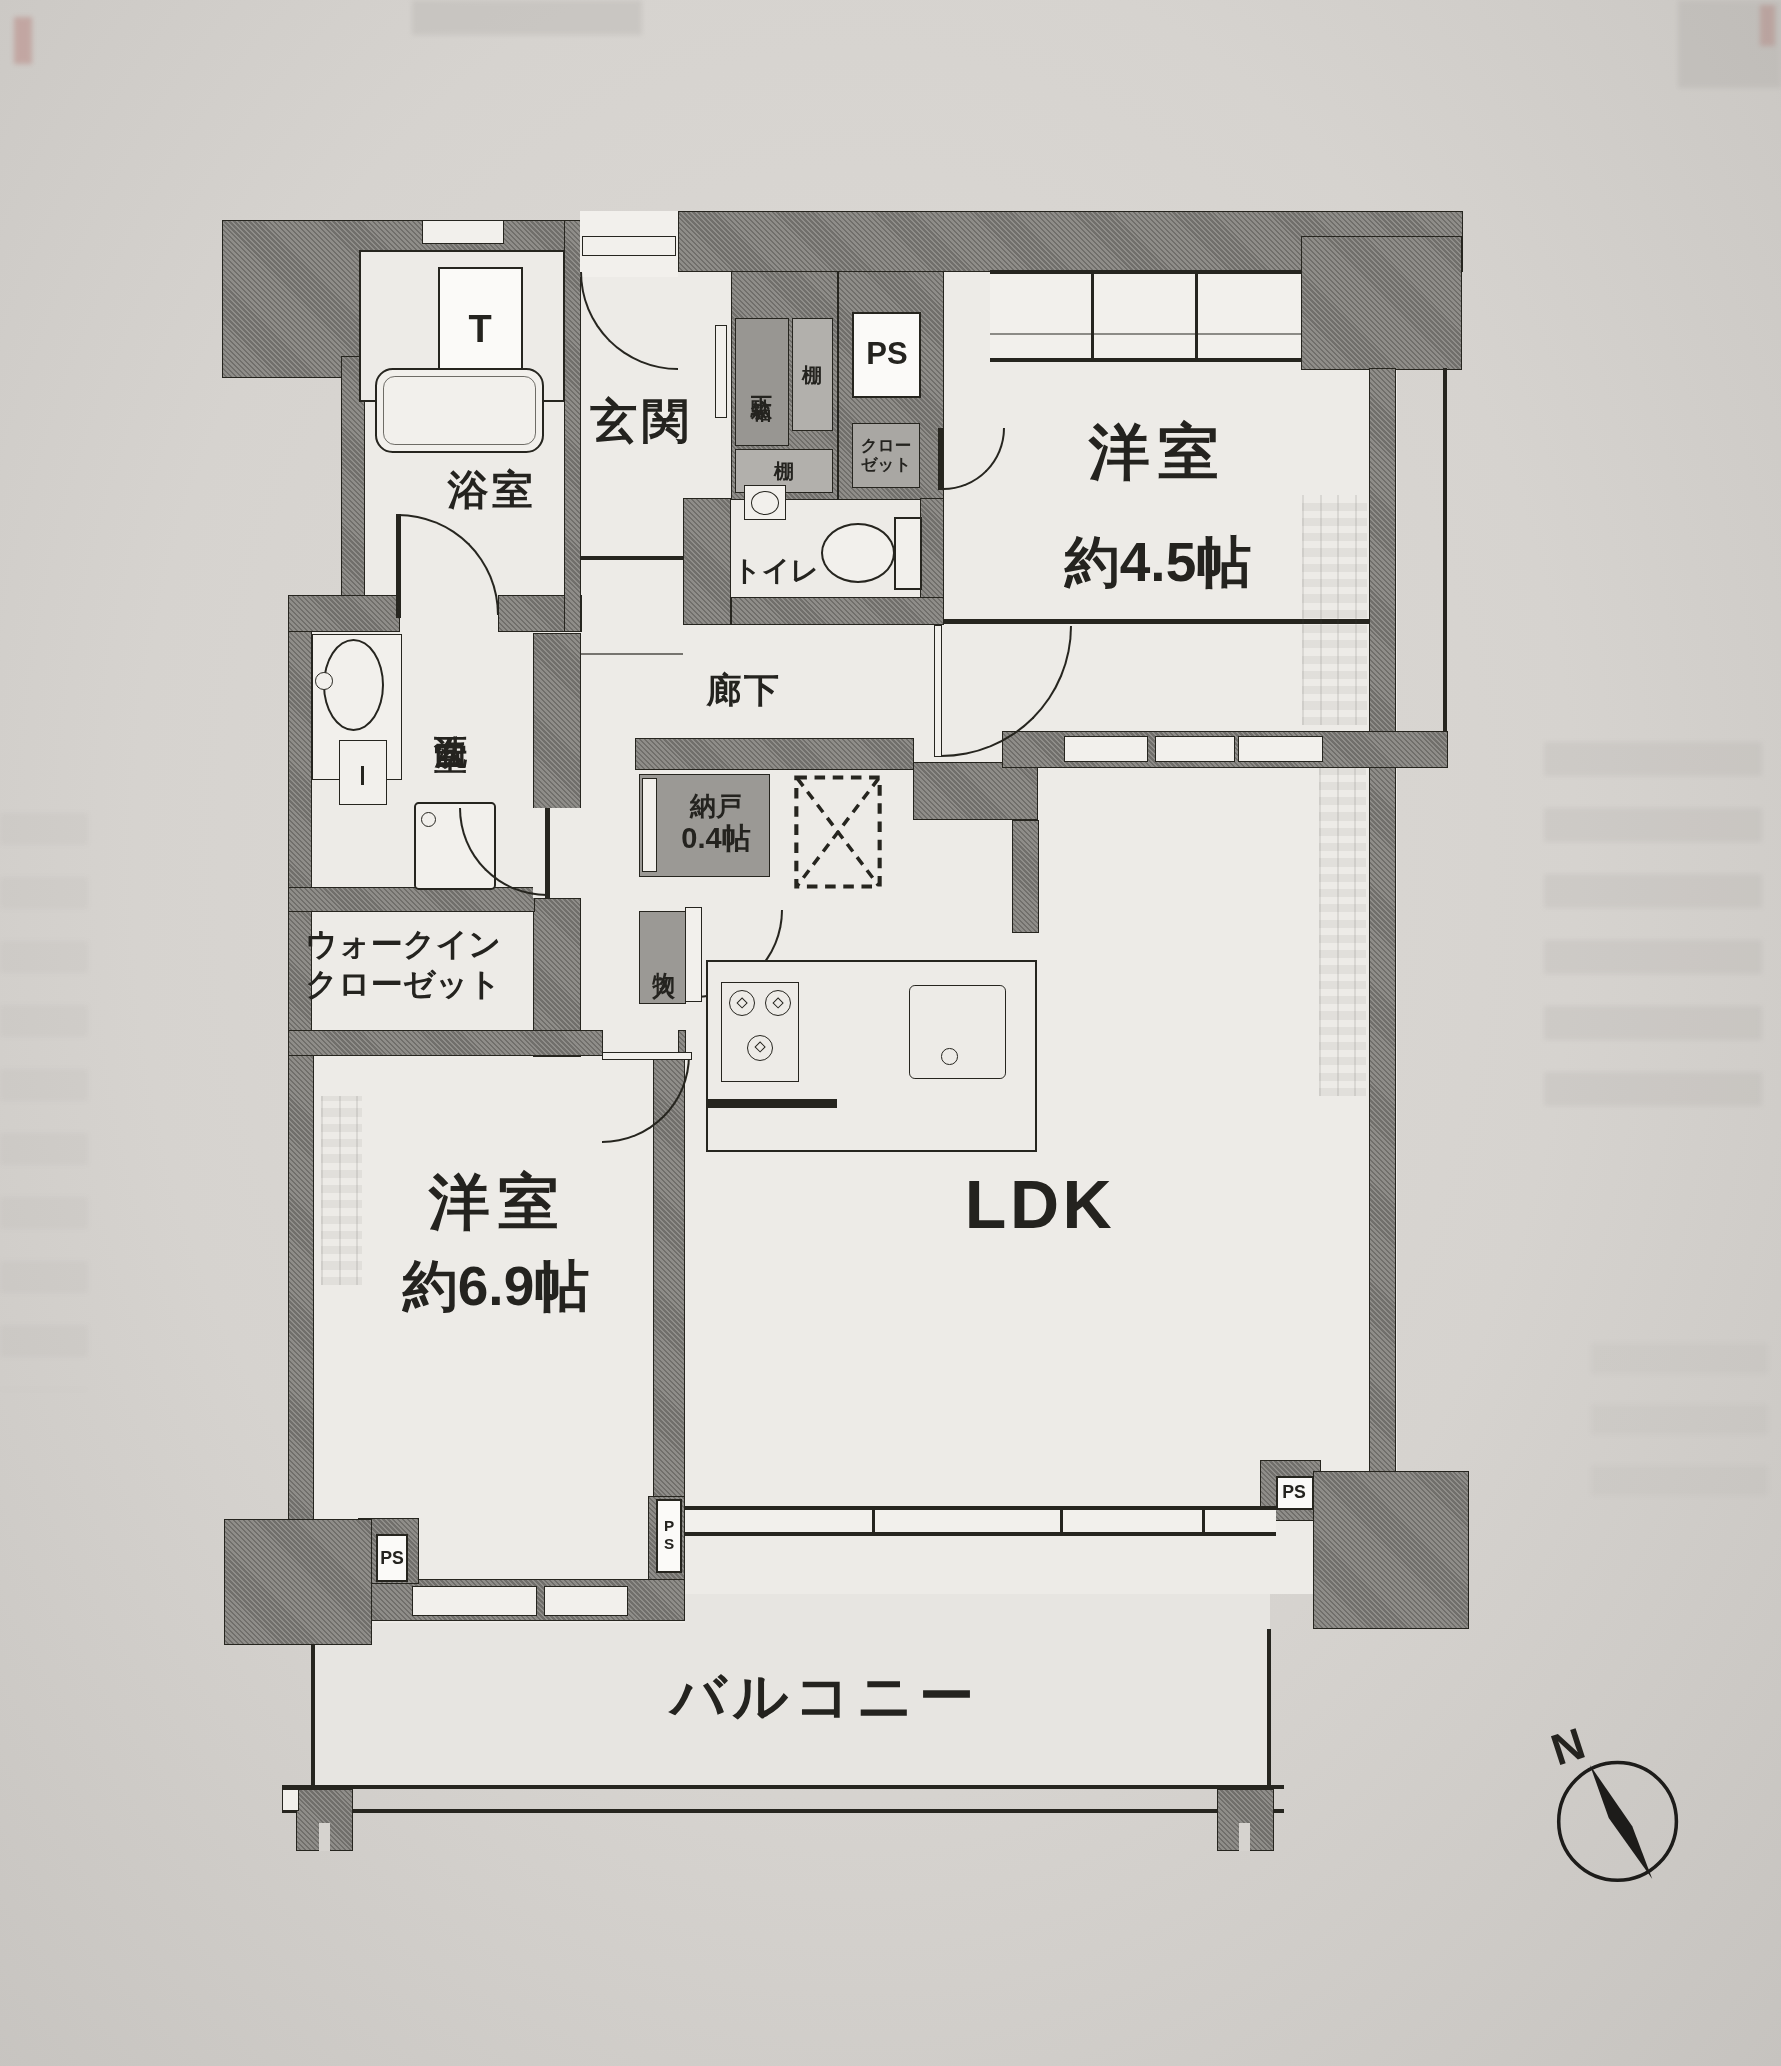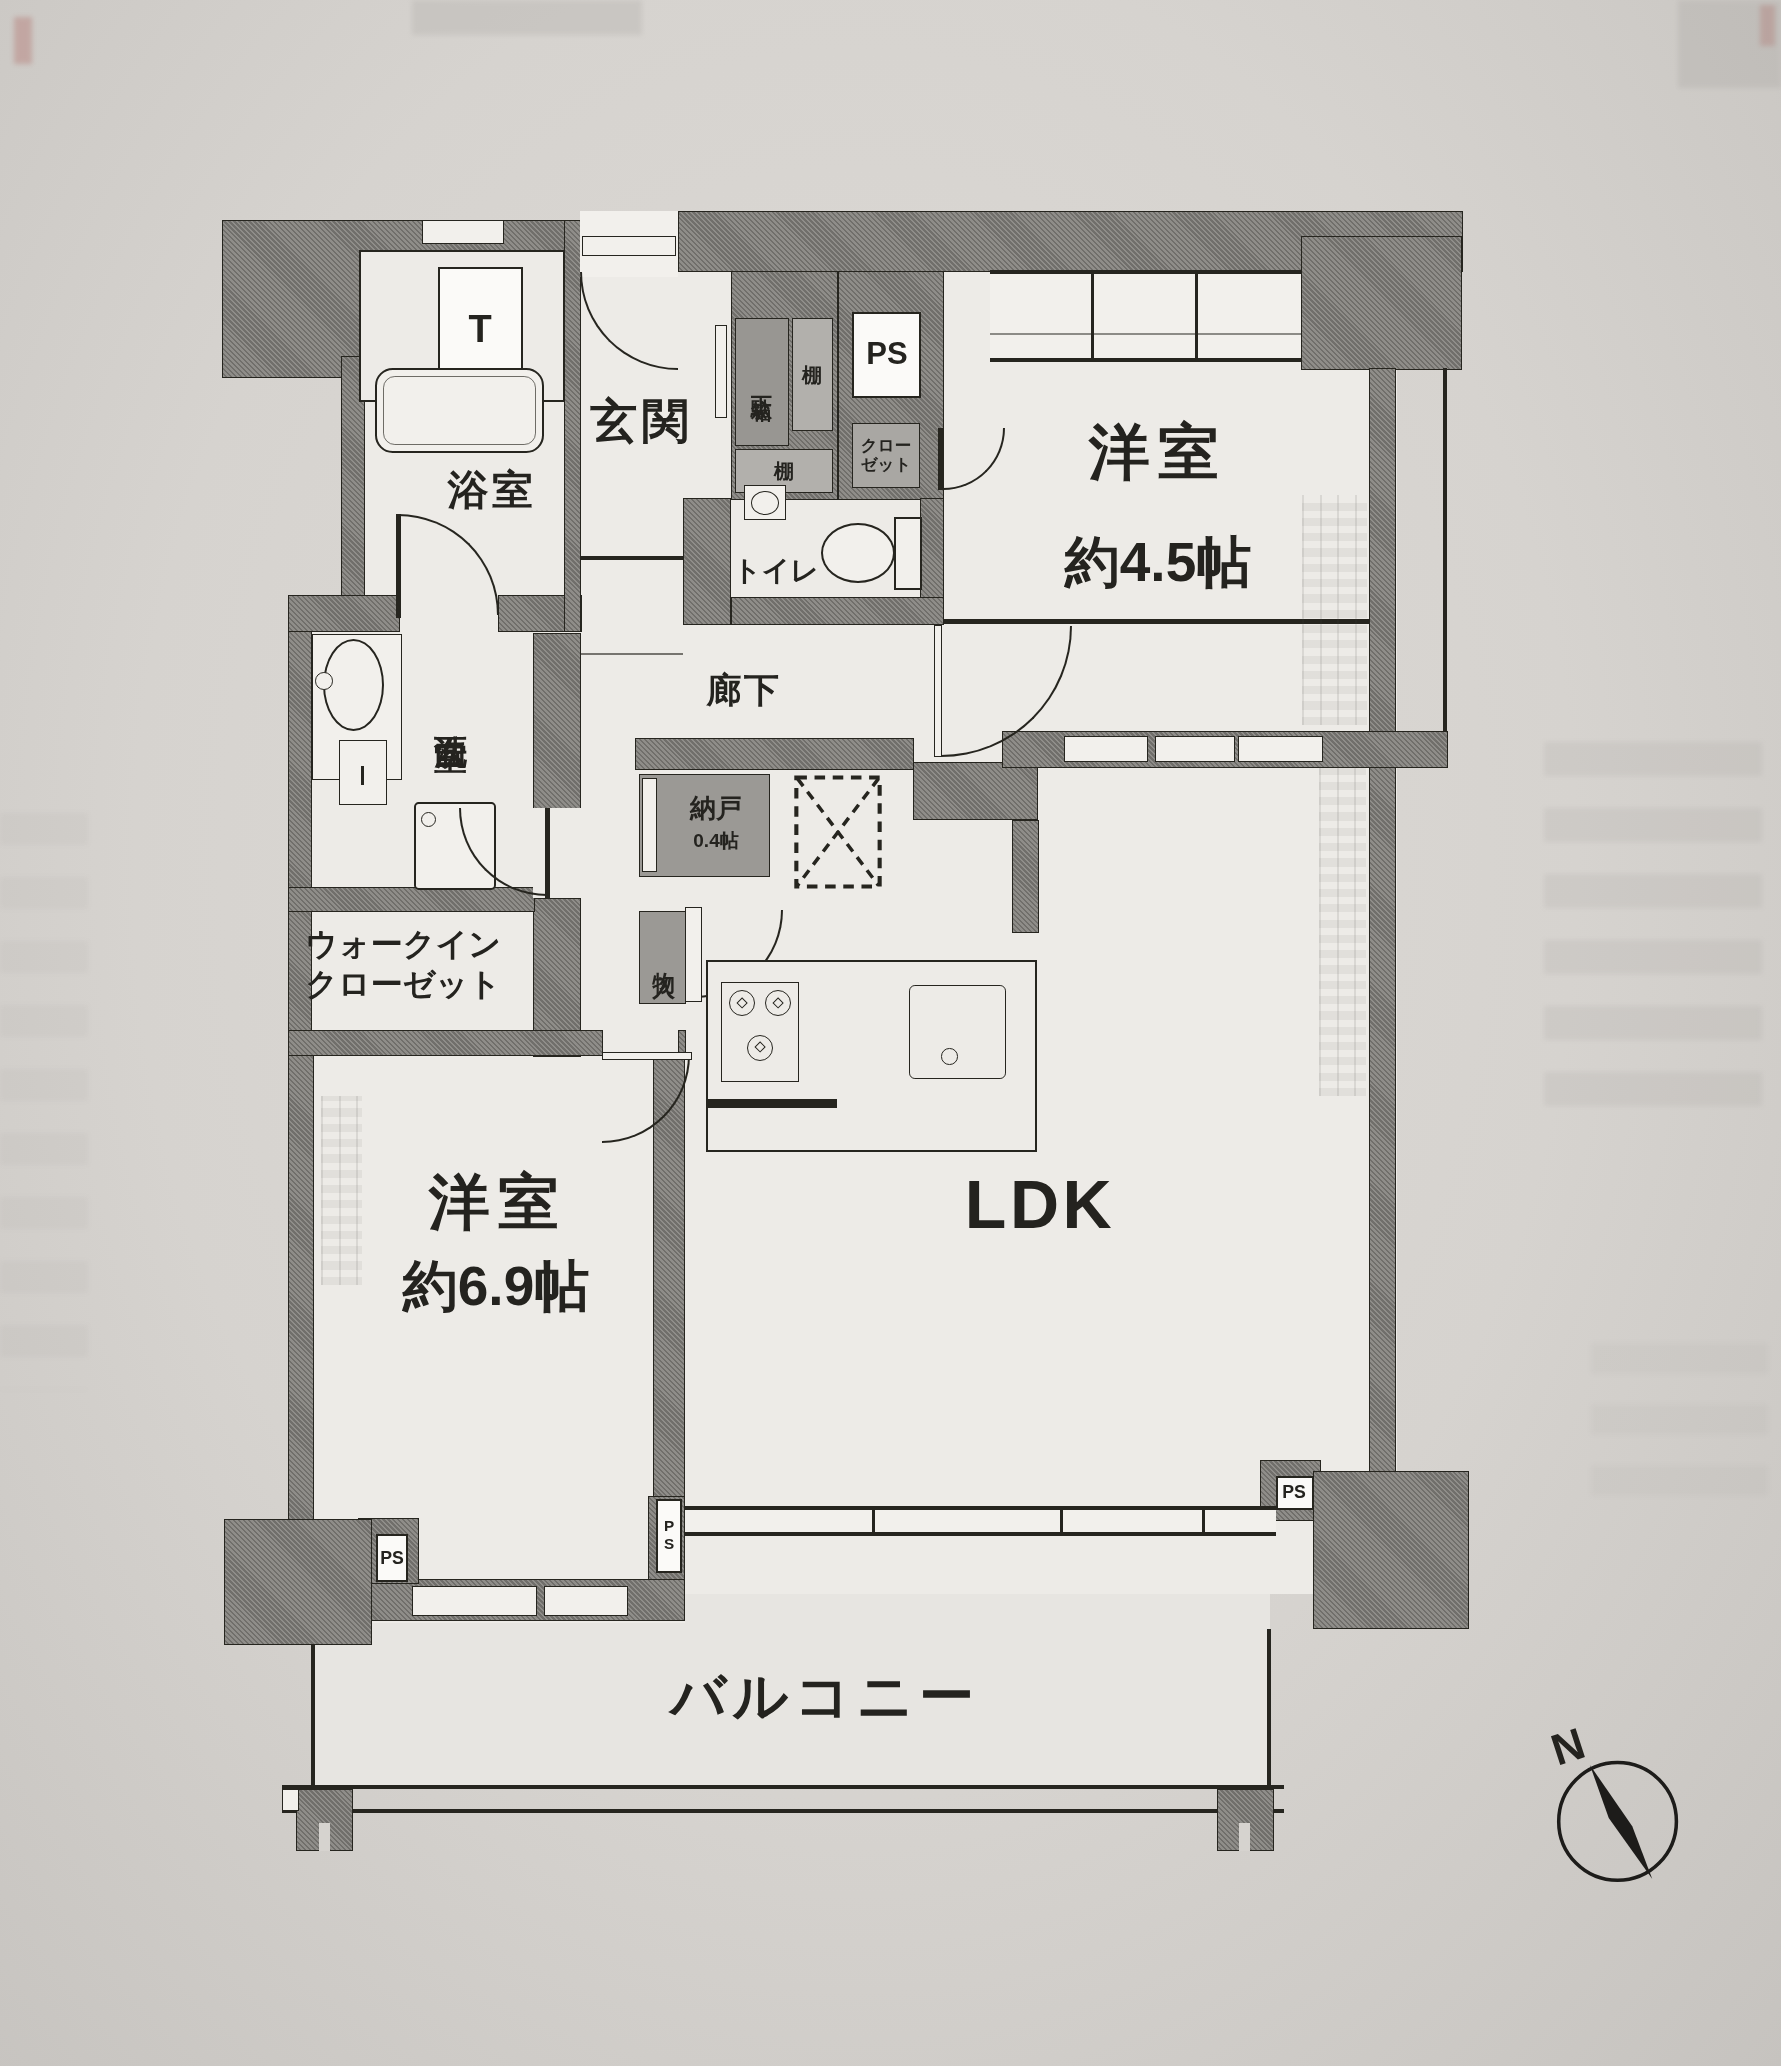--- a/index.html
+++ b/index.html
@@ -119,21 +119,21 @@
     <div class="gbox" style="left:792px;top:318px;width:41px;height:113px;background:#b2b0ac;"></div>
     <div class="lbl" style="left:812px;top:375px;font-size:20px;">棚</div>
     <div class="gbox" style="left:735px;top:449px;width:98px;height:44px;background:#b2b0ac;"></div>
     <div class="lbl" style="left:784px;top:471px;font-size:20px;">棚</div>
     <div class="win" style="left:715px;top:325px;width:11.8px;height:93px;"></div>
 
     <div class="gbox" style="left:639px;top:774px;width:131px;height:103px;background:#9b9995;"></div>
     <div class="win" style="left:642px;top:778px;width:15.3px;height:94px;border-width:1.2px;"></div>
     <div class="lbl" style="left:716px;top:824px;font-size:26px;">
       <span>納戸</span><br>
-      <span style="font-size:19px;">0.4帖</span>
+      <span style="font-size:29px;">0.4帖</span>
     </div>
 
     <div class="gbox" style="left:639px;top:911px;width:47px;height:93px;background:#9b9995;"></div>
     <div class="vlbl" style="left:663px;top:957px;font-size:22.4px;">物入</div>
 
     <div class="fix" style="left:375px;top:368px;width:169px;height:85px;border-radius:17.7px;"></div>
     <div class="abs" style="left:383px;top:376px;width:153px;height:69px;border:1.8px solid rgba(38,37,31,.65);border-radius:11.8px;"></div>
 
     <div class="arc" style="left:398px;top:514px;width:101px;height:101px;border-top-width:2.9px;border-right-width:2.9px;border-top-right-radius:100%;"></div>
     <div class="line" style="left:396px;top:514px;width:4.7px;height:104px;"></div>

